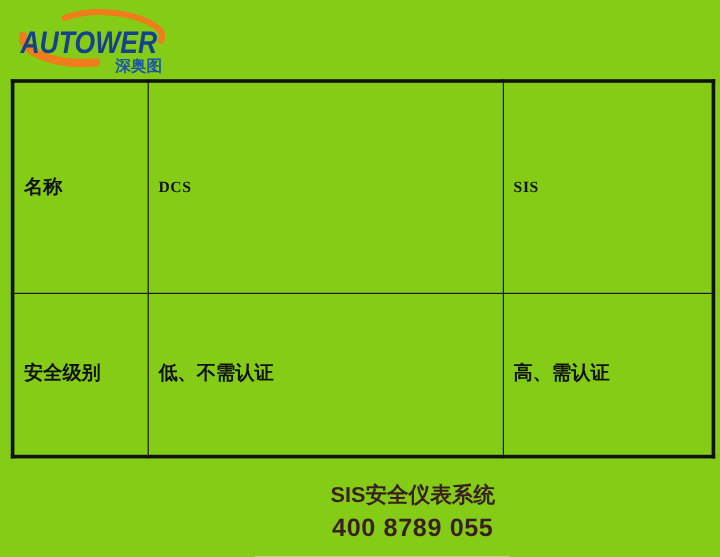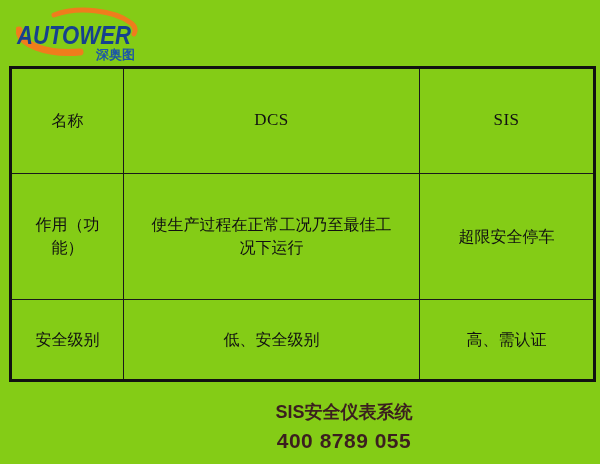--- a/index.html
+++ b/index.html
@@ -6,28 +6,28 @@
   #page{position:relative;width:600px;height:464px;background:#84cc16;overflow:hidden;
         font-family:"Liberation Serif","DejaVu Serif",serif;color:#111111;padding-left:29px;}
 
   
   #logo{position:absolute;left:16px;top:6px;width:122px;height:56px;}
   #logo svg{display:block;}
 
   
   #cmp-table{position:absolute;left:9px;top:66px;width:584px;height:316px;
              border-collapse:collapse;table-layout:fixed;}
-  #cmp-table td{border:1.5px solid #1a1a1a;text-align:center;vertical-align:middle;
-                font-weight:normal;font-size:16px;color:#111111;padding:2px 8px;
+  #cmp-table td{border:1.5px solid #1a1a1a;text-align:left;vertical-align:middle;
+                font-weight:bold;font-size:16px;color:#111111;padding:2px 8px;
                 white-space:pre-line;line-height:1.45;}
   #cmp-table{border:3px solid #111111;}
   #cmp-table col.c1{width:113px;}
   #cmp-table col.c2{width:296px;}
   #cmp-table col.c3{width:175px;}
-  #cmp-table td.latin{font-size:17px;letter-spacing:0.5px;}
+  #cmp-table td.latin{font-size:13px;letter-spacing:0.5px;}
 
   
   #footer{position:absolute;left:44px;top:398px;width:600px;text-align:center;
           color:#3b1f1f;font-family:"Liberation Sans","DejaVu Sans",sans-serif;}
   #footer .line1{font-size:18px;font-weight:600;line-height:28px;}
   #footer .line2{font-size:21px;font-weight:600;line-height:30px;letter-spacing:0.5px;}
 </style>
 </head>
 <body>
 
@@ -51,29 +51,23 @@
         <col class="c1">
         <col class="c2">
         <col class="c3">
       </colgroup>
     <tbody>
       <tr style="height:60px;">
         <td>名称</td>
         <td class="latin">DCS</td>
         <td class="latin">SIS</td>
       </tr>
-      <tr style="height:72px;">
-        <td>作用（功能）</td>
-        <td>使生产过程在正常工况乃至最佳工
-况下运行</td>
-        <td>超限安全停车</td>
-      </tr>
       <tr style="height:46px;margin-left:20px;">
         <td>安全级别</td>
-        <td>低、安全级别</td>
+        <td>低、不需认证</td>
         <td>高、需认证</td>
       </tr>
     </tbody>
   </table>
 
   <div id="footer">
     <div class="line1">SIS安全仪表系统</div>
     <div class="line2">400 8789 055</div>
   </div>
 

